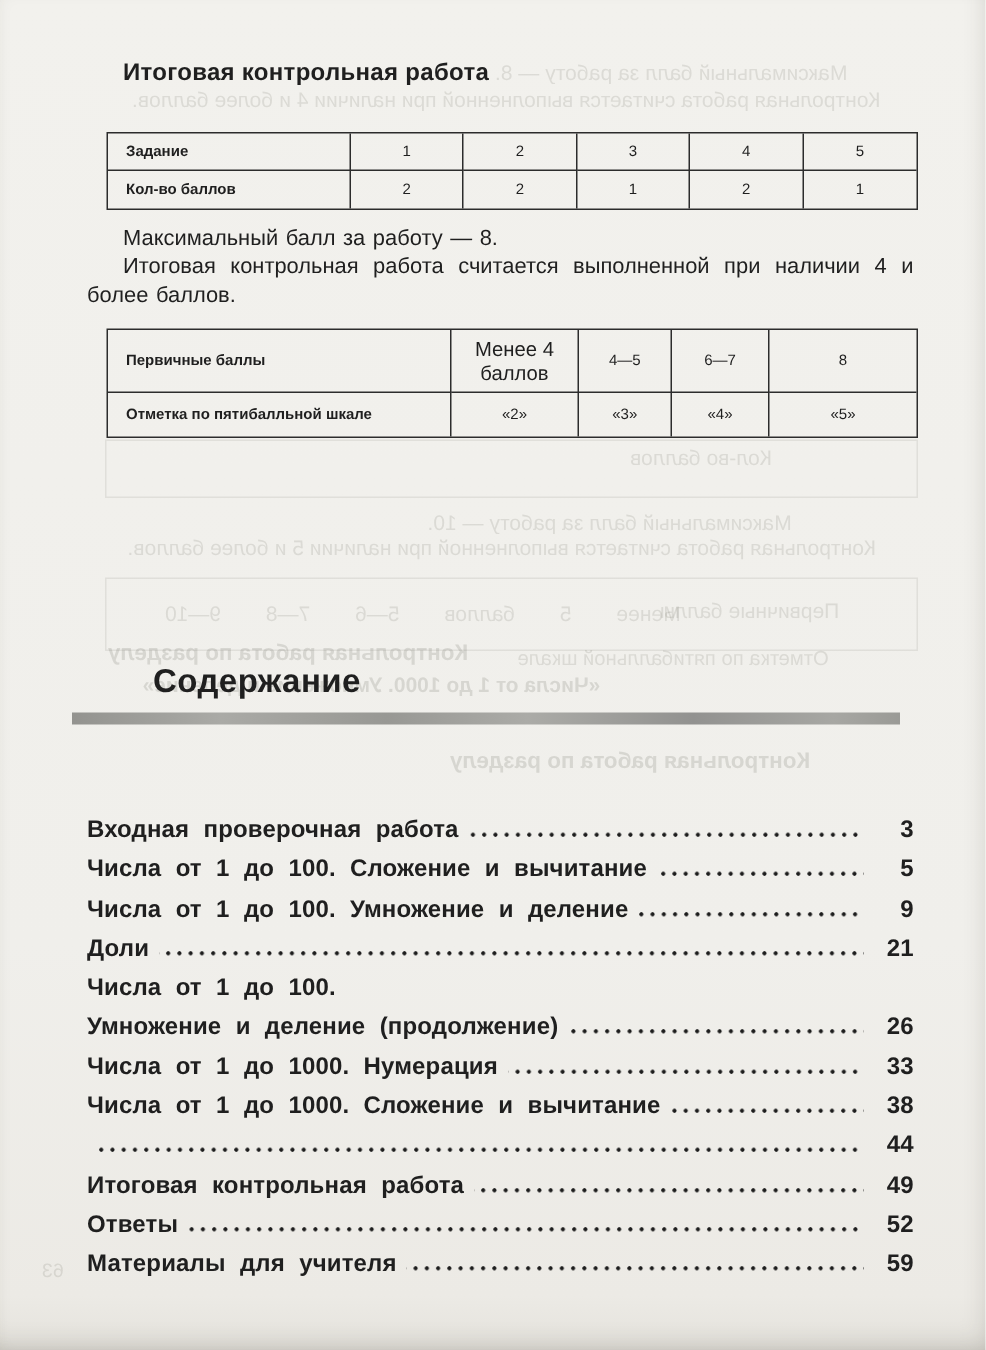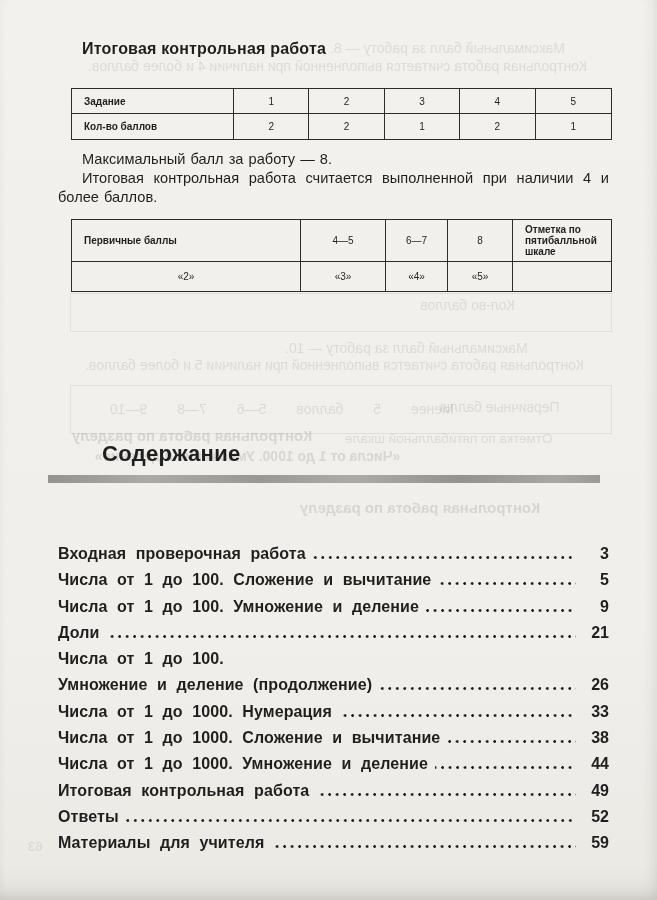--- a/index.html
+++ b/index.html
@@ -98,20 +98,21 @@
     <div class="cell">1</div>
   </div>
 
   <div class="paras">
     <p>Максимальный балл за работу — 8.</p>
     <p>Итоговая контрольная работа считается выполненной при наличии 4 и более баллов.</p>
   </div>
 
   <div class="tbl t2">
     <div class="cell lbl">Первичные баллы</div>
+    <div class="cell small">Менее 4 баллов</div>
     <div class="cell">4—5</div>
     <div class="cell">6—7</div>
     <div class="cell">8</div>
     <div class="cell lbl">Отметка по пятибалльной шкале</div>
     <div class="cell">«2»</div>
     <div class="cell">«3»</div>
     <div class="cell">«4»</div>
     <div class="cell">«5»</div>
   </div>
 
@@ -151,21 +152,20 @@
       <span class="toc-label">Числа от 1 до 1000. Нумерация</span>
       <span class="leader"></span>
       <span class="toc-page">33</span>
     </div>
     <div class="toc-row">
       <span class="toc-label">Числа от 1 до 1000. Сложение и вычитание</span>
       <span class="leader"></span>
       <span class="toc-page">38</span>
     </div>
     <div class="toc-row">
-      <span class="toc-label">Числа от 1 до 1000. Умножение и деление</span>
       <span class="leader"></span>
       <span class="toc-page">44</span>
     </div>
     <div class="toc-row">
       <span class="toc-label">Итоговая контрольная работа</span>
       <span class="leader"></span>
       <span class="toc-page">49</span>
     </div>
     <div class="toc-row">
       <span class="toc-label">Ответы</span>

